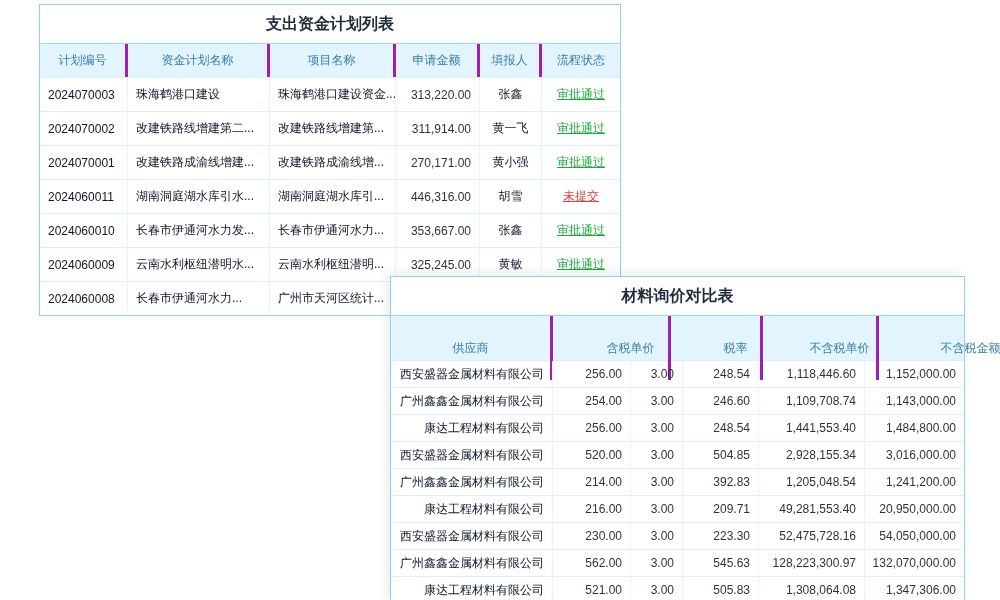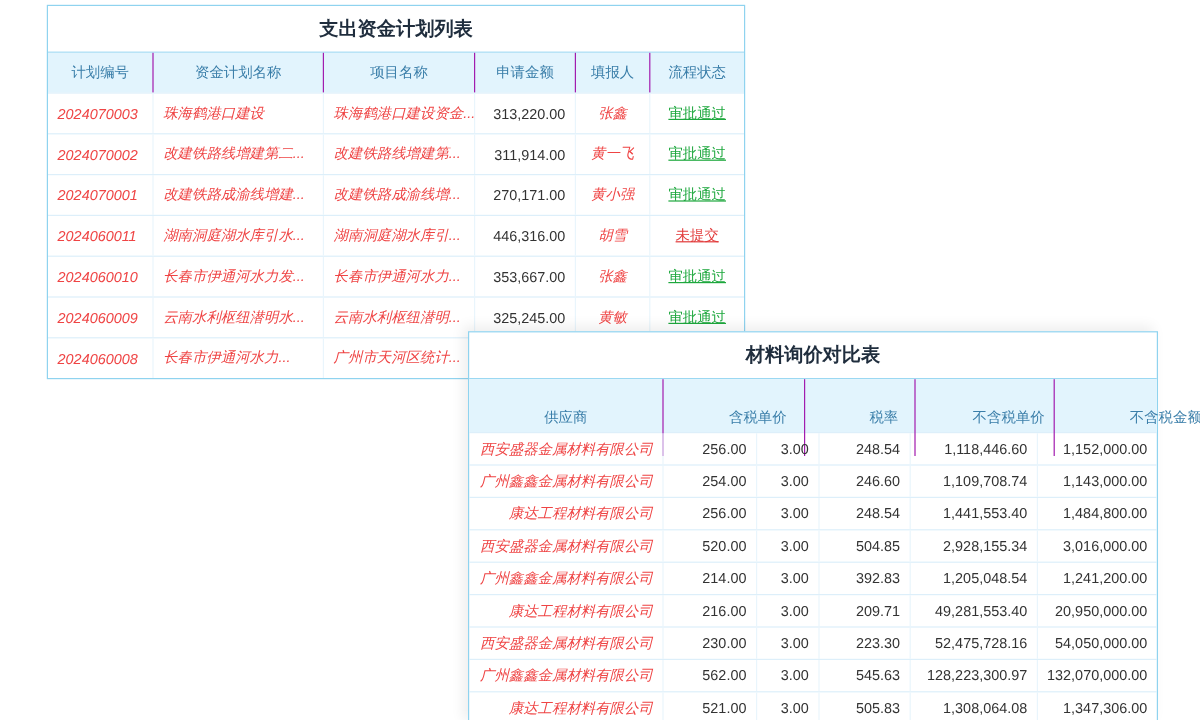--- a/index.html
+++ b/index.html
@@ -14,31 +14,31 @@
   }
   .panel-title{
     height:38px;display:flex;align-items:center;justify-content:center;
     font-weight:bold;font-size:16px;color:#1f2d3d;
     border-bottom:1px solid #9bd8f2;
   }
   .thead{display:grid;background:#e2f4fd;color:#3a7ea9;}
   .th{
     display:flex;align-items:center;justify-content:center;text-align:center;
     font-size:12px;padding:2px 4px;box-sizing:border-box;
-    border-right:1px solid #a21caf;line-height:1.25;
+    border-right:3px solid #a21caf;line-height:1.25;
   }
   .th:last-child{border-right:none;}
   .row{display:grid;border-top:1px solid #ddeffa;}
   .cell{
     display:flex;align-items:center;padding:0 8px;box-sizing:border-box;
     font-size:12px;color:#333;border-right:1px solid #e9f5fc;
     white-space:nowrap;overflow:hidden;
   }
   .cell:last-child{border-right:none;}
-  .link{color:#ef4444;cursor:pointer;font-style:italic;}
+  .link{color:#0f172a;cursor:pointer;}
   .num{justify-content:flex-end;}
   .center{justify-content:center;}
   .status{text-decoration:underline;cursor:pointer;}
   .approved{color:#1ea83e;text-align:right;}
   .rejected{color:#e23b3b;}
 
   #panel1{left:39px;top:4px;width:582px;z-index:1;}
   #panel1 .thead{height:33px;}
   #panel1 .thead,#panel1 .row{grid-template-columns:88px 142px 126px 84px 62px 1fr;}
   #panel1 .row{height:33px;}

